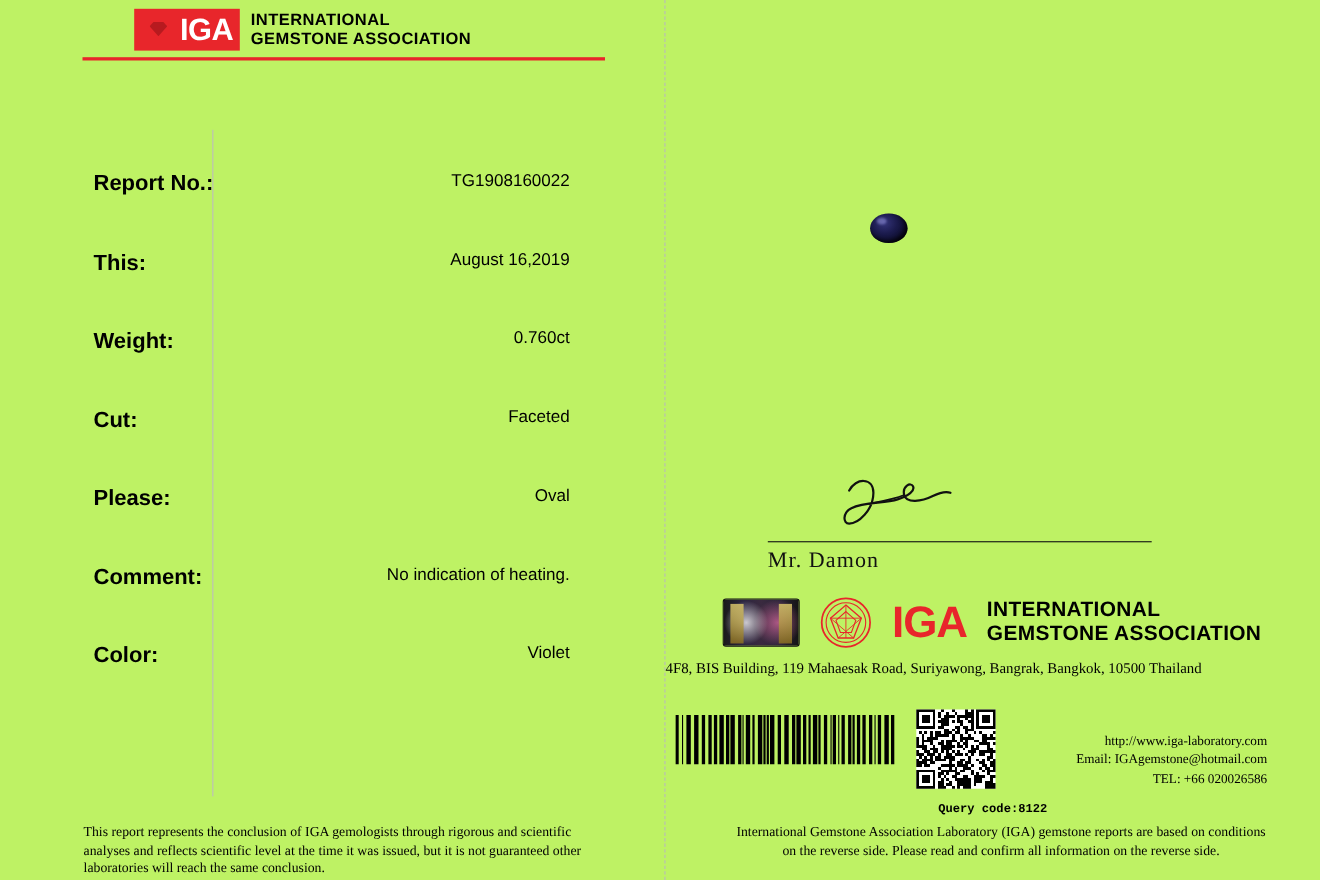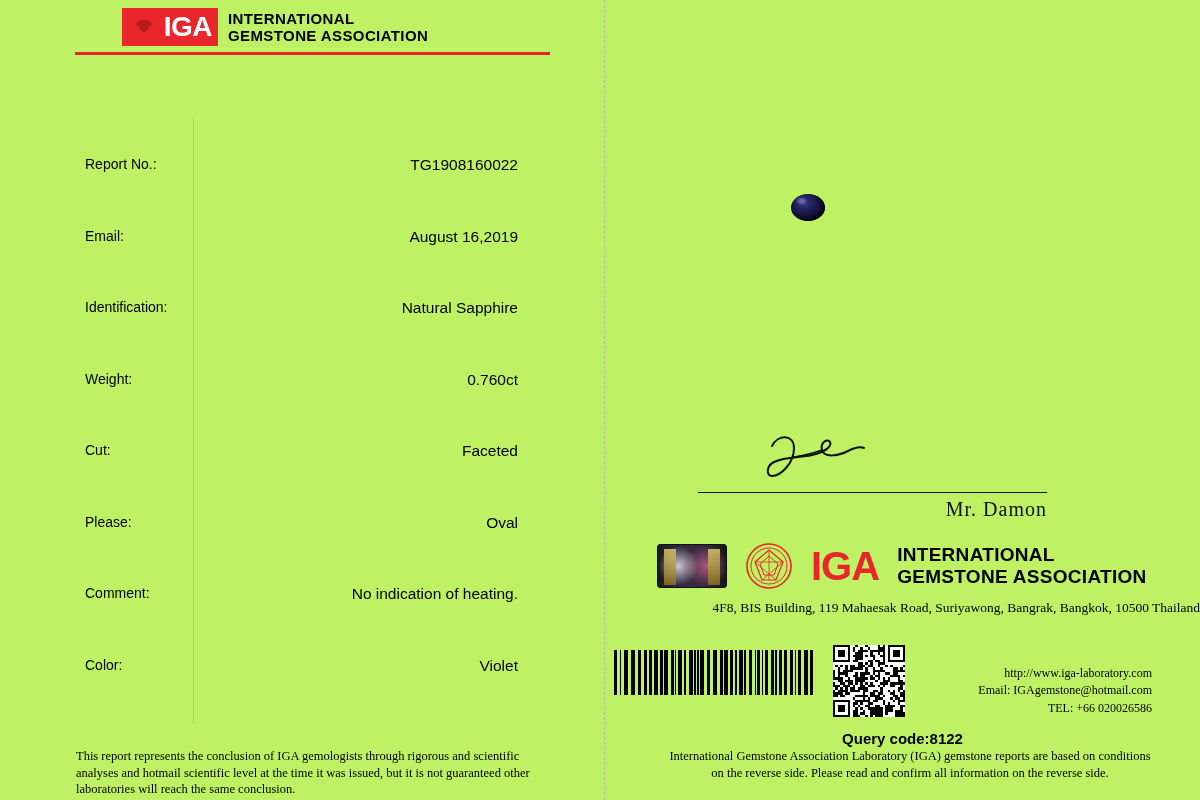--- a/index.html
+++ b/index.html
@@ -121,22 +121,23 @@
   }
   .field-row {
     position: relative;
     height: 56px;
     margin-bottom: 15.5px;
   }
   .field-label {
     position: absolute;
     left: 85px;
     top: 6px;
-    font-size: 14px;
-    color: #000;
+    font-size: 20px;
+    color: #000;
+    font-weight: bold;
   }
   .field-value {
     position: absolute;
     right: 82px;
     top: 6px;
     text-align: center;
     font-size: 15.5px;
     color: #000;
     white-space: nowrap;
   }
@@ -213,21 +214,21 @@
     top: 492px;
     width: 349px;
     height: 1px;
     background: #111;
   }
   .sig-name {
     position: absolute;
     left: 93px;
     top: 498px;
     width: 349px;
-    text-align: right;
+    text-align: left;
     font-family: "Liberation Serif", serif;
     font-size: 20px;
     letter-spacing: 1px;
     color: #111;
   }
 
   .bottom-logo-row {
     position: absolute;
     left: 52px;
     top: 542px;
@@ -288,21 +289,21 @@
     font-size: 19px;
     letter-spacing: 0.3px;
     color: #000;
   }
 
   .address {
     position: absolute;
     left: 0;
     top: 600px;
     width: 595px;
-    text-align: right;
+    text-align: left;
     font-family: "Liberation Serif", serif;
     font-size: 13.5px;
     color: #000;
   }
 
   .barcode {
     position: absolute;
     left: 9px;
     top: 650px;
     width: 200px;
@@ -336,23 +337,23 @@
     line-height: 1.45;
     color: #000;
   }
 
   .query-code {
     position: absolute;
     left: 0;
     top: 730px;
     width: 595px;
     text-align: center;
-    font-family: Liberation Sans, sans-serif;
-    font-weight: bold;
-    font-size: 15px;
+    font-family: Liberation Mono, monospace;
+    font-weight: bold;
+    font-size: 11px;
     color: #000;
   }
 
   .footnote-right {
     position: absolute;
     left: 60px;
     top: 748px;
     width: 490px;
     text-align: center;
     font-family: "Liberation Serif", serif;
@@ -385,28 +386,24 @@
     <div class="vline"></div>
 
     <div class="fields">
 
       <div class="field-row">
         <span class="field-label">Report No.:</span>
         <span class="field-value">TG1908160022</span>
       </div>
 
       <div class="field-row">
-        <span class="field-label">Email:</span>
+        <span class="field-label">This:</span>
         <span class="field-value">August 16,2019</span>
       </div>
 
-      <div class="field-row">
-        <span class="field-label">Identification:</span>
-        <span class="field-value">Natural Sapphire</span>
-      </div>
 
       <div class="field-row">
         <span class="field-label">Weight:</span>
         <span class="field-value">0.760ct</span>
       </div>
 
 
       <div class="field-row">
         <span class="field-label">Cut:</span>
         <span class="field-value">Faceted</span>
@@ -422,21 +419,21 @@
         <span class="field-value">No indication of heating.</span>
       </div>
 
       <div class="field-row">
         <span class="field-label">Color:</span>
         <span class="field-value">Violet</span>
       </div>
 
     </div>
 
-    <div class="footnote-left">This report represents the conclusion of IGA gemologists through rigorous and scientific analyses and hotmail scientific level at the time it was issued, but it is not guaranteed other laboratories will reach the same conclusion.</div>
+    <div class="footnote-left">This report represents the conclusion of IGA gemologists through rigorous and scientific analyses and reflects scientific level at the time it was issued, but it is not guaranteed other laboratories will reach the same conclusion.</div>
   </div>
 
   <div class="center-divider"></div>
 
   <div class="right-panel">
 
     <div class="gem-photo">
       <div class="stone"></div>
       <div class="hl"></div>
     </div>

